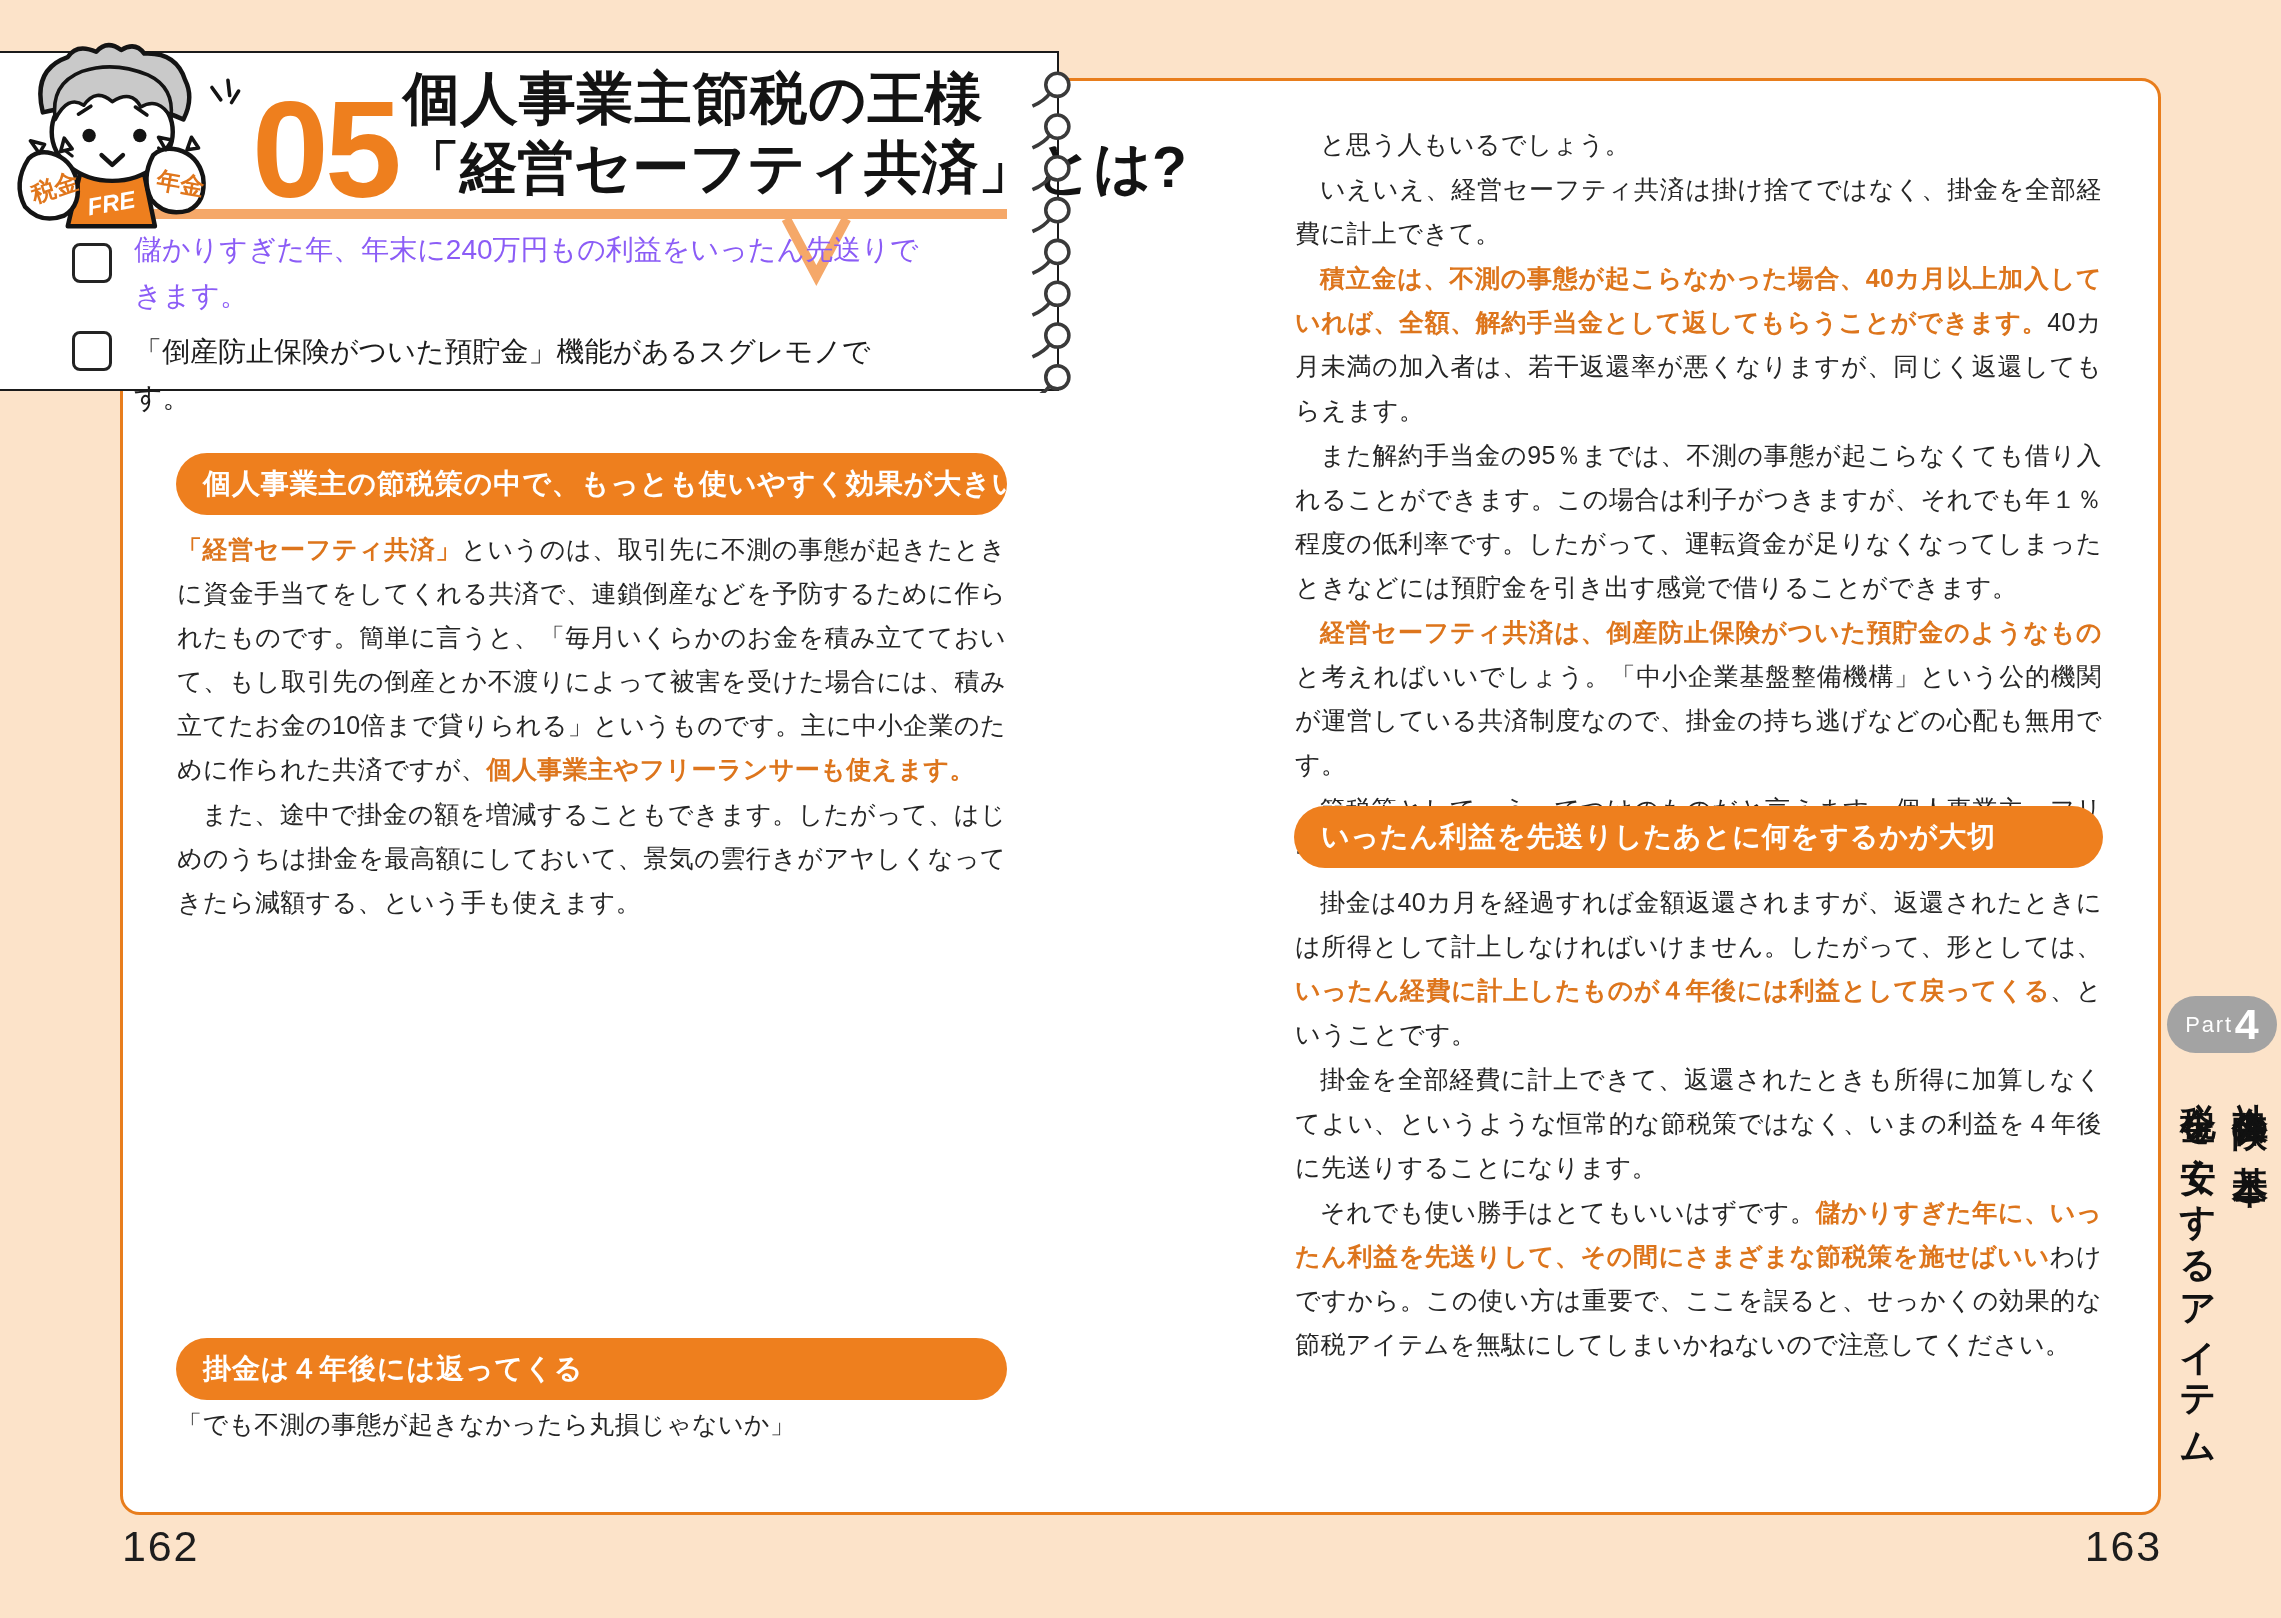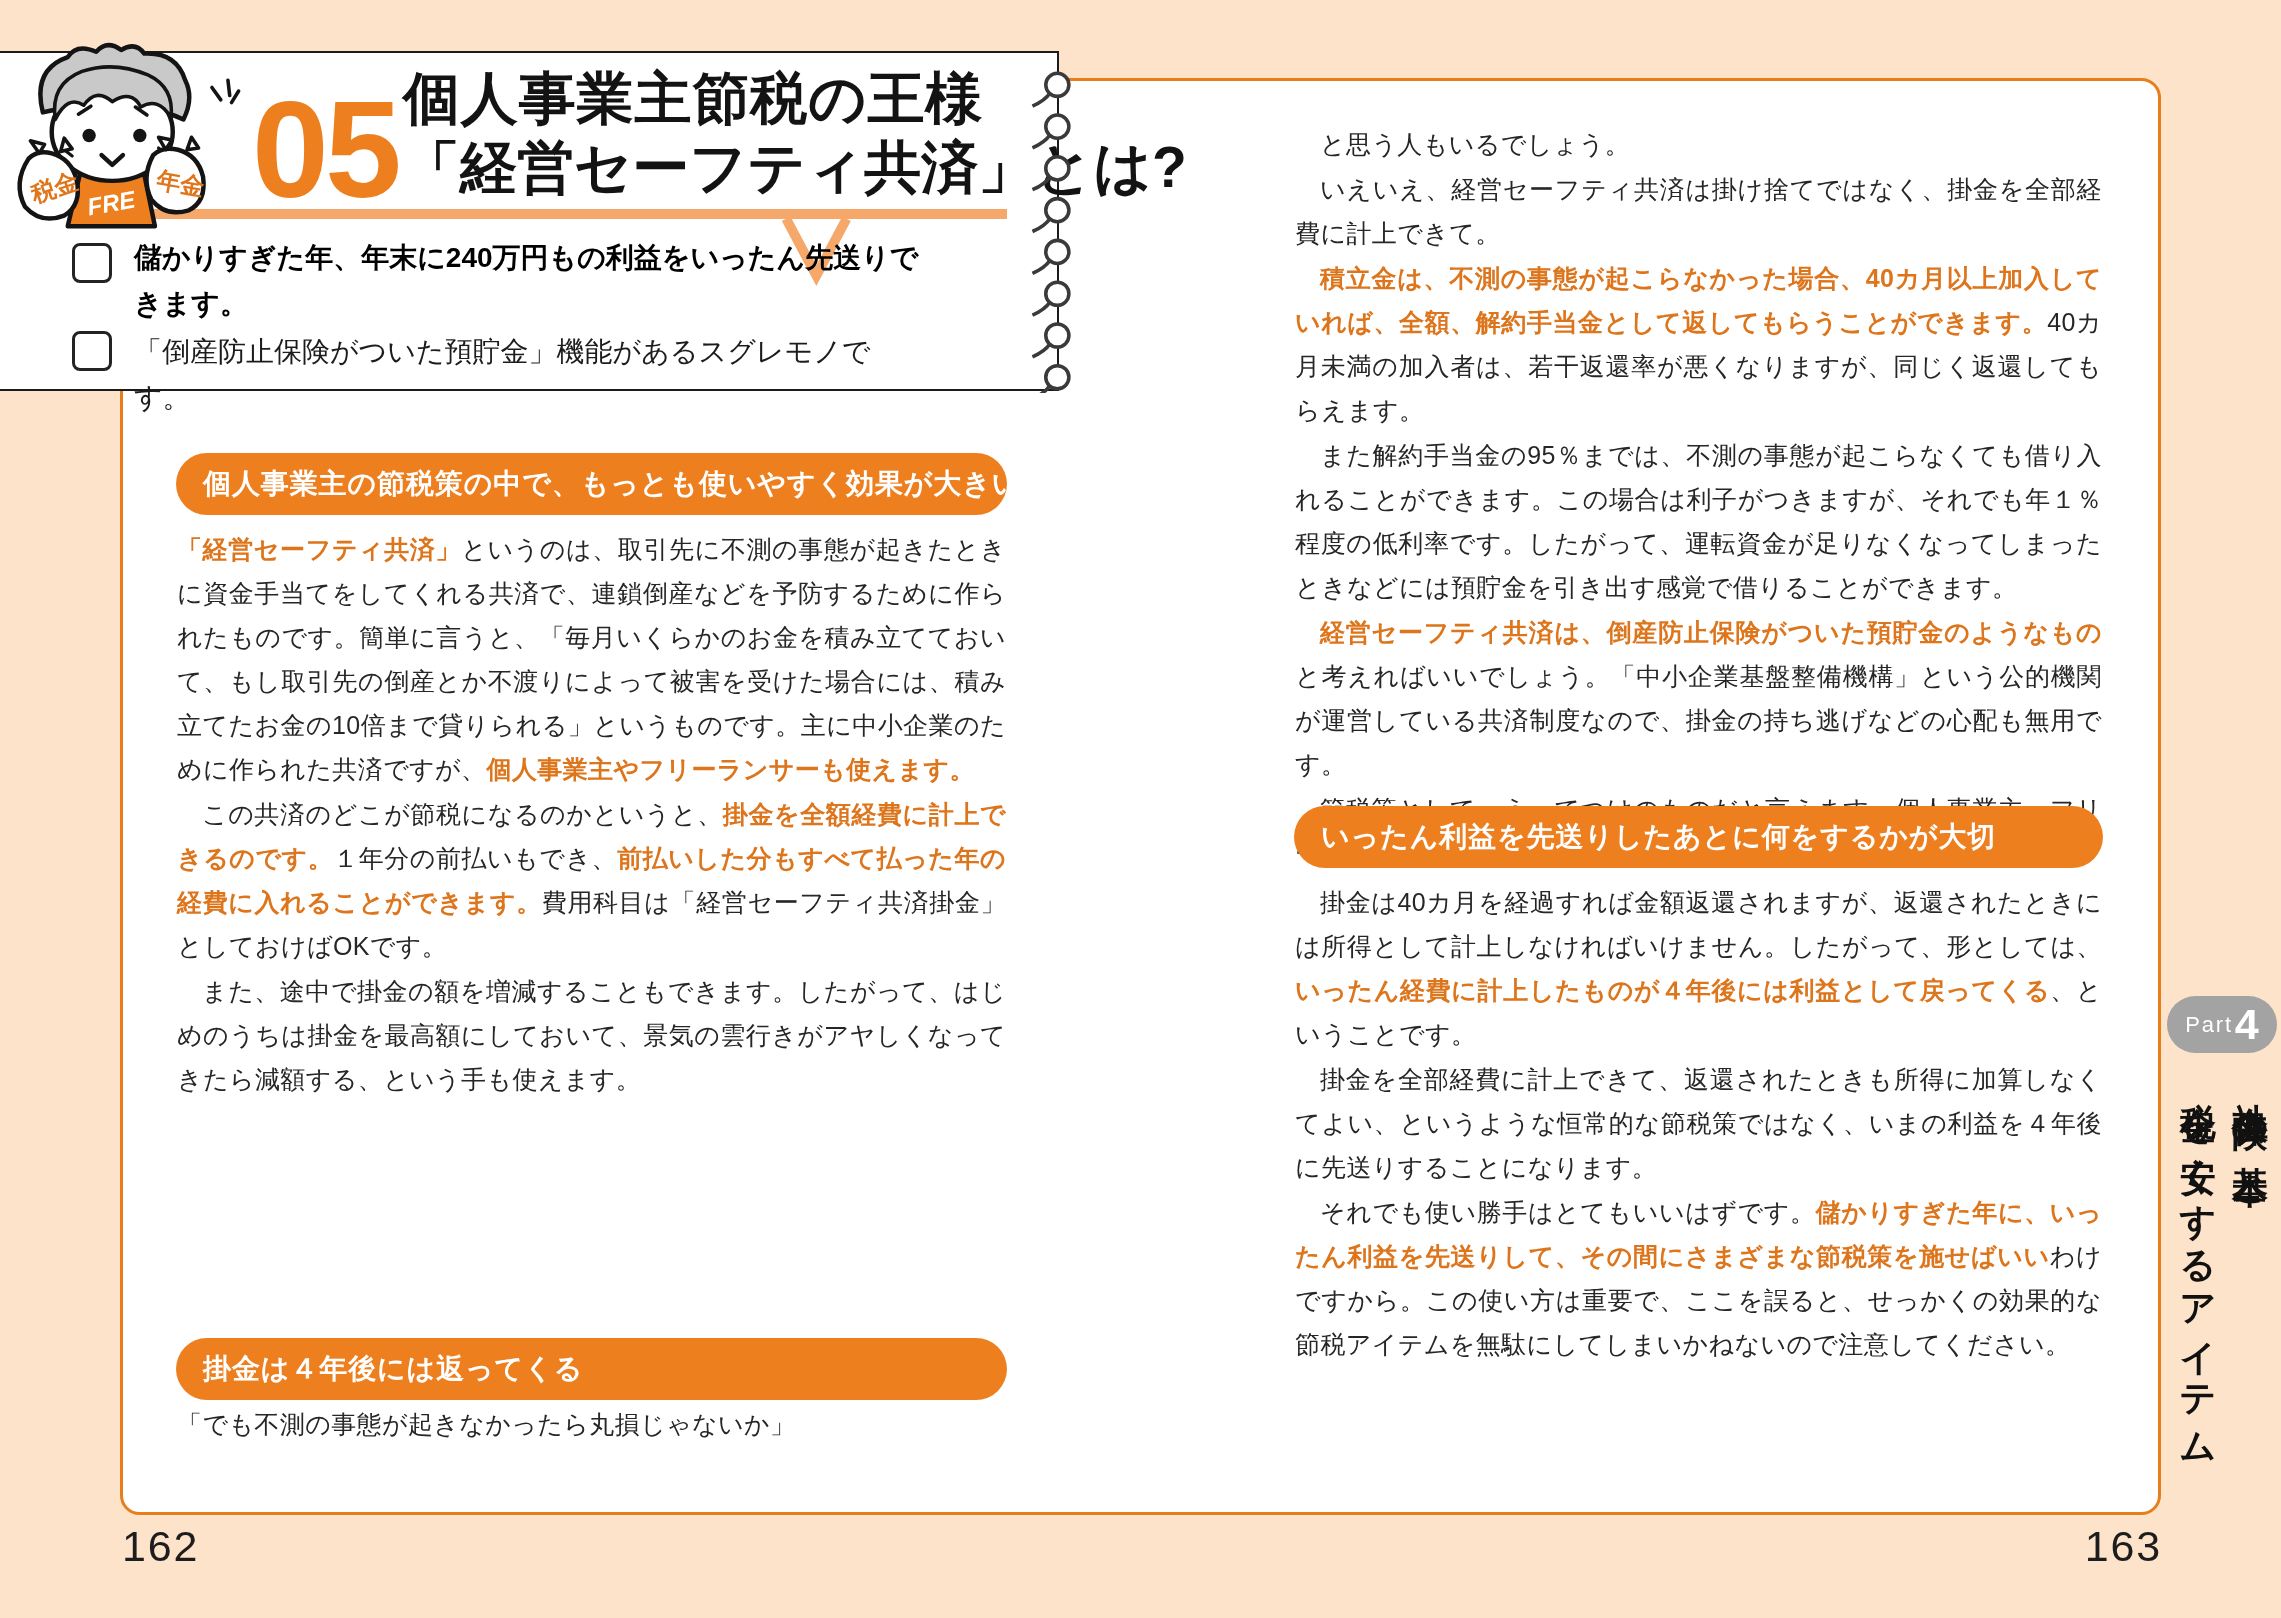--- a/index.html
+++ b/index.html
@@ -31,21 +31,21 @@
   .titleblk{position:absolute;left:408px;top:10.7px;white-space:nowrap;}
   .titleblk .t1{font-size:57px;line-height:68px;font-weight:900;color:#131313;letter-spacing:0.9px;}
   .titleblk .t2{font-size:57px;line-height:71px;font-weight:900;color:#131313;letter-spacing:0px;}
   .chkrow-box{
     position:absolute;width:40px;height:40px;background:#fff;
     border:3.6px solid #232323;border-radius:8px;box-sizing:border-box;
   }
   .chk1{left:77px;top:190px;}
   .chk2{left:77px;top:278px;}
   .chktext{position:absolute;left:139px;width:793px;font-size:28px;line-height:46px;}
-  .chktext.strong{top:182px;font-weight:bold;color:#000000;}
+  .chktext.strong{top:174px;font-weight:normal;color:#8b5cf6;}
   .chktext.plain{top:276px;font-weight:400;color:#1c1c1c;}
   
   .pill{
     position:absolute;height:62px;background:#ee7f1e;border-radius:32px;
     display:flex;align-items:center;padding:0 27px;box-sizing:border-box;
     color:#ffffff;font-weight:bold;font-size:28px;letter-spacing:0.9px;white-space:nowrap;
   }
   
   .col{position:absolute;}
   .col p{
@@ -146,21 +146,20 @@
   <path d="M176 122 l-8 -14 l15 3 Z M200 122 l5 -14 l8 12 Z" fill="#ffffff" stroke="#141414" stroke-width="4" stroke-linejoin="round"></path>
   <text x="166" y="168" font-size="27" font-weight="bold" fill="#e0761c" transform="rotate(10 186 158)">年金</text>
 
   <path d="M228 52 l10 14 M246 44 l2 17 M258 56 l-8 13" stroke="#141414" stroke-width="4" fill="none" stroke-linecap="round"></path>
 </svg>
 
 <div class="pill" style="left:176px;top:453px;width:831px;">個人事業主の節税策の中で、もっとも使いやすく効果が大きい</div>
 
 <div class="col" style="left:176px;top:526px;width:831px;">
     <p><span class="em">「経営セーフティ共済」</span><span>というのは、取引先に不測の事態が起きたときに資金手当てをしてくれる共済で、連鎖倒産などを予防するために作られたものです。簡単に言うと、「毎月いくらかのお金を積み立てておいて、もし取引先の倒産とか不渡りによって被害を受けた場合には、積み立てたお金の10倍まで貸りられる」というものです。主に中小企業のために作られた共済ですが、</span><span class="em">個人事業主やフリーランサーも使えます。</span></p>
-    <p class="indent"><span>この共済のどこが節税になるのかというと、</span><span class="em">掛金を全額経費に計上できるのです。</span><span>１年分の前払いもでき、</span><span class="em">前払いした分もすべて払った年の経費に入れることができます。</span><span>費用科目は「経営セーフティ共済掛金」としておけばOKです。</span></p>
     <p class="indent"><span>また、途中で掛金の額を増減することもできます。したがって、はじめのうちは掛金を最高額にしておいて、景気の雲行きがアヤしくなってきたら減額する、という手も使えます。</span></p>
   </div>
 
 <div class="pill" style="left:176px;top:1338px;width:831px;">掛金は４年後には返ってくる</div>
 
 <div class="col p6-wrap" style="left:176px;top:1401px;width:831px;">
     <p><span>「でも不測の事態が起きなかったら丸損じゃないか」</span></p>
   </div>
 
 <div class="col" style="left:1294px;top:121px;width:809px;">

